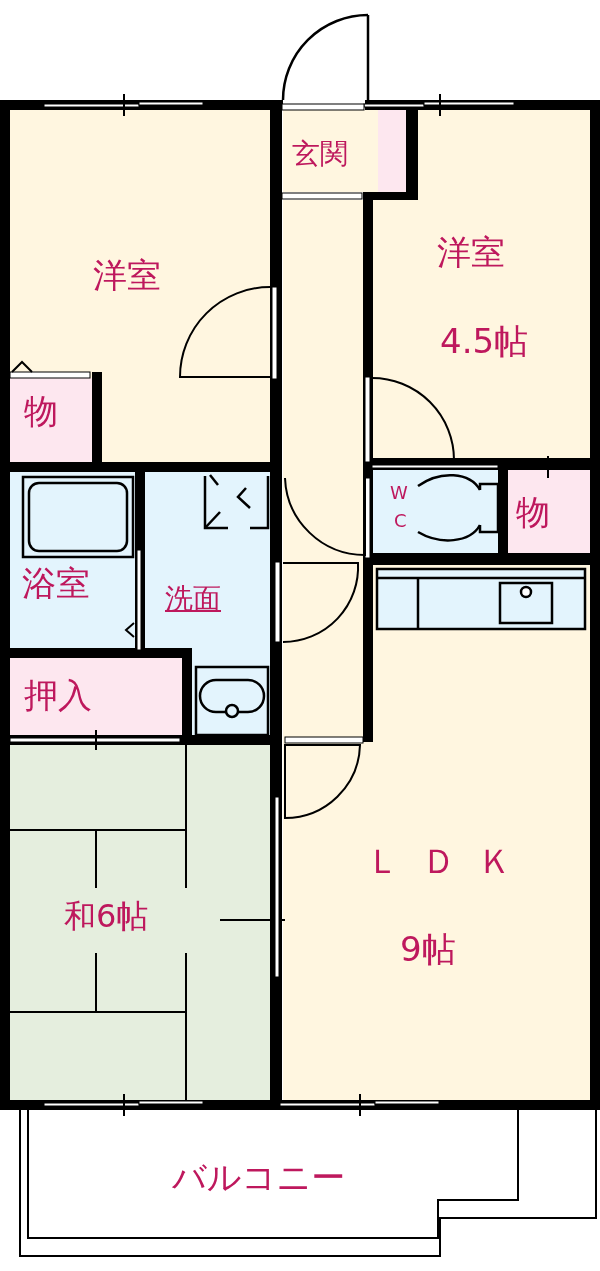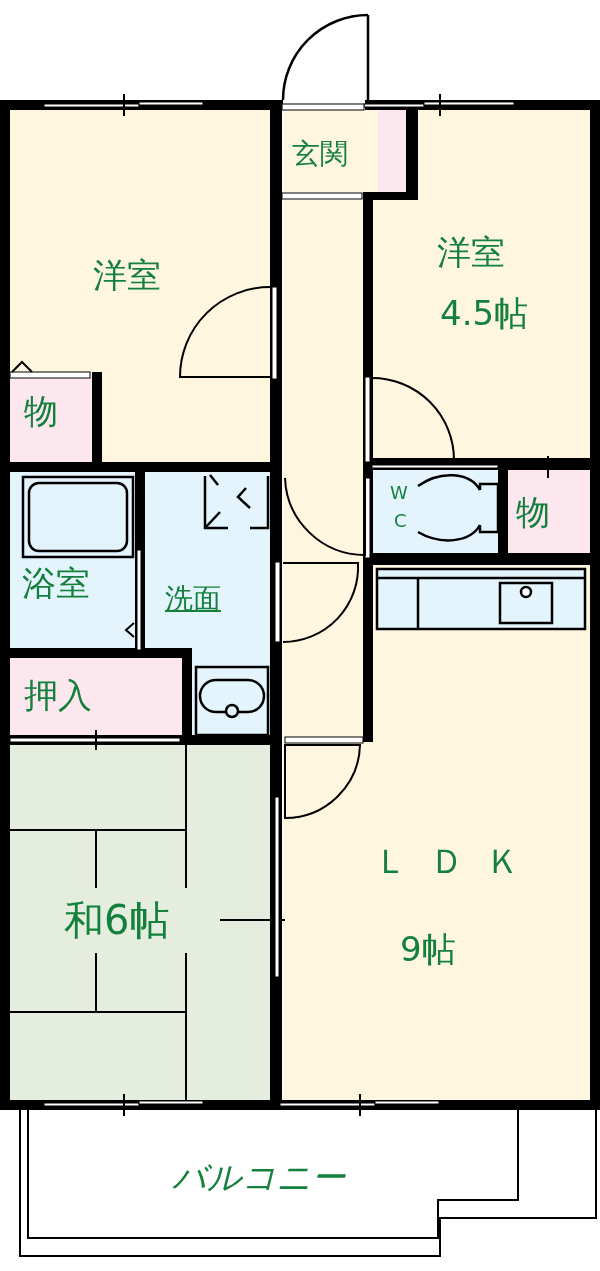--- a/index.html
+++ b/index.html
@@ -1,23 +1,23 @@
 <!DOCTYPE html>
 <html><head>
 <meta charset="utf-8">
 <style>
   html, body { margin: 0; padding: 0; background: #ffffff; }
   body { width: 600px; height: 1271px; position: relative; overflow: hidden; }
   svg { position: absolute; left: 0; top: 0; }
-  .label { position: absolute; font-family: "DejaVu Sans", sans-serif; color: #15803d; white-space: nowrap; line-height: 1; text-align: center; }
+  .label { position: absolute; font-family: "DejaVu Sans", sans-serif; color: #be185d; white-space: nowrap; line-height: 1; text-align: center; }
   .lbl-md { font-size: 34px; }
-  .lbl-lg { font-size: 40px; }
+  .lbl-lg { font-size: 32px; }
   .lbl-sm { font-size: 28px; }
   .lbl-xs { font-size: 18px; }
-  .ldk { letter-spacing: 22px; margin-left: 8px; }
+  .ldk { letter-spacing: 22px; }
 </style>
 </head>
 <body>
 
 <svg width="600" height="1271" viewBox="0 0 600 1271">
 
   <rect x="10" y="110" width="265" height="360" fill="#fff6e0"></rect>
   <rect x="372" y="110" width="218" height="352" fill="#fff6e0"></rect>
   <rect x="283" y="110" width="95" height="82" fill="#fff6e0"></rect>
   <rect x="378" y="110" width="28" height="82" fill="#fde7ef"></rect>
@@ -153,31 +153,31 @@
   </g>
 
   <path d="M 12 372 L 22 362 L 32 372" fill="none" stroke="#000" stroke-width="2"></path>
 </svg>
 
 <div class="label lbl-sm" style="left:292px;top:140px;">玄関</div>
 
 <div class="label lbl-md" style="left:93px;top:258px;">洋室</div>
 
 <div class="label lbl-md" style="left:437px;top:235px;">洋室</div>
-<div class="label lbl-md" style="left:440px;top:296px;text-align:center;">4.5帖</div>
+<div class="label lbl-md" style="left:440px;top:324px;text-align:center;">4.5帖</div>
 
 <div class="label lbl-md" style="left:24px;top:394px;">物</div>
 <div class="label lbl-md" style="left:516px;top:495px;">物</div>
 
 <div class="label lbl-md" style="left:22px;top:566px;">浴室</div>
 <div class="label lbl-sm" style="left:165px;top:585px;text-decoration:underline;">洗面</div>
 
 <div class="label lbl-xs" style="left:390px;top:484px;">W</div>
 <div class="label lbl-xs" style="left:394px;top:512px;">C</div>
 
 <div class="label lbl-md" style="left:24px;top:678px;">押入</div>
 
 <div class="label lbl-lg" style="left:64px;top:900px;">和6帖</div>
 
 <div class="label lbl-md ldk" style="left:366px;top:844px;">ＬＤＫ</div>
 <div class="label lbl-md" style="left:400px;top:932px;text-align:center;">9帖</div>
 
-<div class="label lbl-md" style="left:172px;top:1160px;font-style:italic;">バルコニー</div>
+<div class="label lbl-md" style="left:172px;top:1160px;">バルコニー</div>
 
 </body></html>

